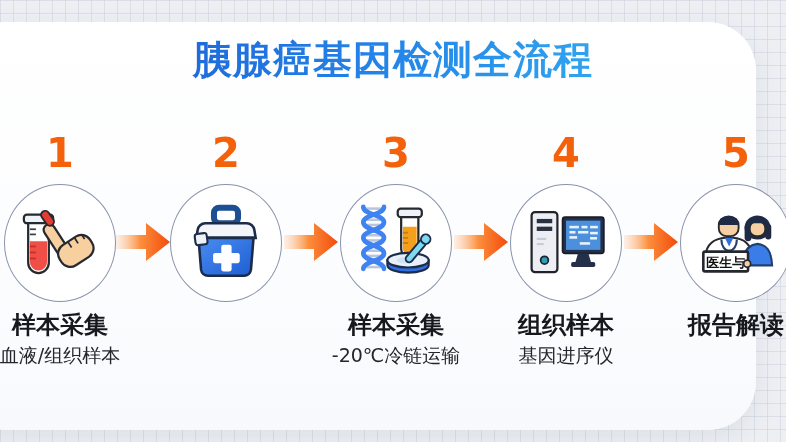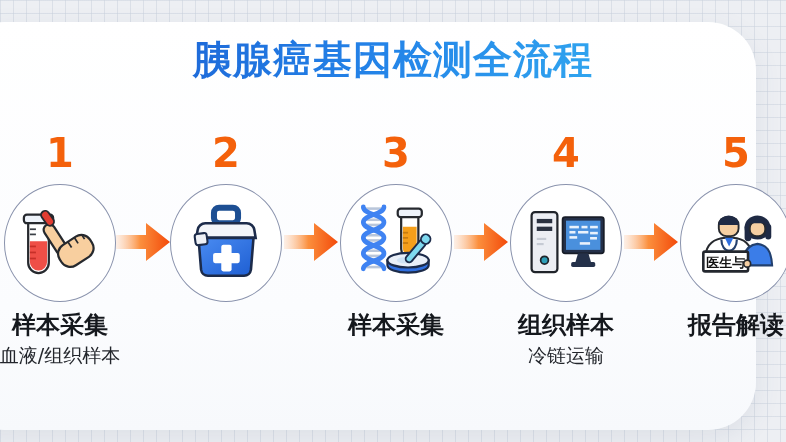--- a/index.html
+++ b/index.html
@@ -152,20 +152,21 @@
       <path d="M40,70 v6 a24,8.5 0 0 0 48,0 v-6 z" fill="#2f6fe0" stroke="#1c2b4a" stroke-width="2.5"></path>
       <ellipse cx="64" cy="70" rx="24" ry="8.5" fill="#e9eff8" stroke="#1c2b4a" stroke-width="2.5"></ellipse>
       <ellipse cx="61" cy="70" rx="10" ry="3.6" fill="#cfe2f4"></ellipse>
       <g transform="rotate(40 64 70)">
         <rect x="60" y="40" width="8" height="32" rx="4" fill="#7fd9ef" stroke="#1c2b4a" stroke-width="2.2"></rect>
         <circle cx="64" cy="38" r="5.5" fill="#7fd9ef" stroke="#1c2b4a" stroke-width="2.2"></circle>
       </g>
     </svg>
   </div>
   <div class="label">样本采集</div>
+  <div class="subtitle">-20℃冷链运输</div>
 </div>
 
 <svg class="arrow" style="left:454px" viewBox="0 0 54 46">
   <defs>
       <linearGradient id="ag3" x1="0" y1="0" x2="1" y2="0">
     <stop offset="0" stop-color="#ffc79e" stop-opacity=".25"></stop>
         <stop offset=".45" stop-color="#fb8f3d"></stop>
         <stop offset="1" stop-color="#f34a0a"></stop>
   </linearGradient>
     </defs>
@@ -193,21 +194,21 @@
         <rect x="78" y="37" width="9" height="3"></rect>
         <rect x="54" y="42" width="9" height="3"></rect>
           <rect x="78" y="43" width="8" height="3"></rect>
         <rect x="66" y="49" width="12" height="3"></rect>
       </g>
       <polygon points="64,62 76,62 79,72 61,72" fill="#243049"></polygon>
       <rect x="56" y="72" width="28" height="6" rx="2" fill="#243049"></rect>
     </svg>
   </div>
   <div class="label">组织样本</div>
-  <div class="subtitle">冷链运输</div>
+  <div class="subtitle">基因进序仪</div>
 </div>
 
 <svg class="arrow" style="left:624px" viewBox="0 0 54 46">
   <defs>
       <linearGradient id="ag4" x1="0" y1="0" x2="1" y2="0">
     <stop offset="0" stop-color="#ffc79e" stop-opacity=".25"></stop>
         <stop offset=".45" stop-color="#fb8f3d"></stop>
         <stop offset="1" stop-color="#f34a0a"></stop>
   </linearGradient>
     </defs>

